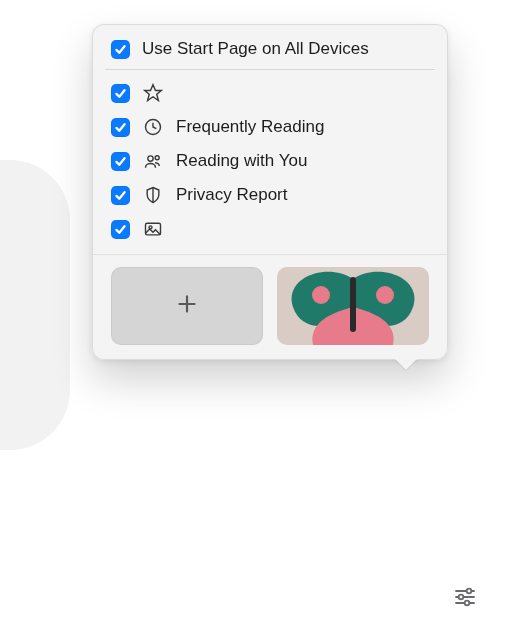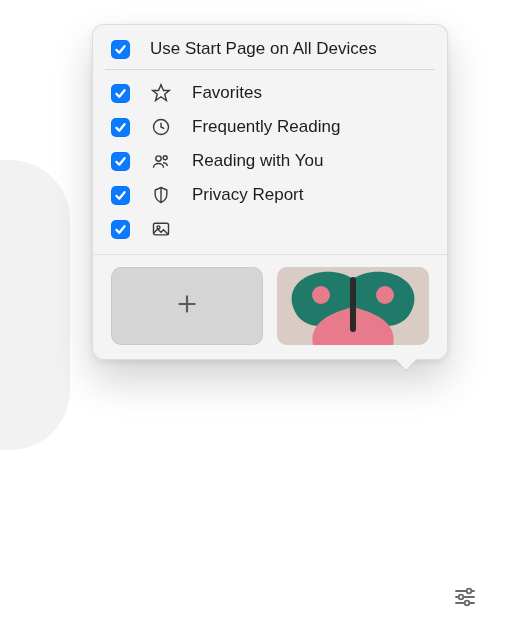--- a/index.html
+++ b/index.html
@@ -55,21 +55,21 @@
     width: 0; height: 0;
     border-left: 11px solid transparent;
     border-right: 11px solid transparent;
     border-top: 11px solid rgba(244,244,244,0.98);
     filter: drop-shadow(0 1px 0 rgba(0,0,0,0.1));
   }
 
   .row {
     display: flex;
     align-items: center;
-    gap: 20px;
+    gap: 12px;
     padding: 6px 18px;
     font-size: 17px;
     color: #1d1d1f;
   }
   .row.header { padding-top: 8px; padding-bottom: 10px; }
   .divider {
     height: 1px;
     background: rgba(0,0,0,0.12);
     margin: 0 12px 6px 12px;
   }
@@ -151,21 +151,20 @@
     <span class="checkbox">
       <svg viewBox="0 0 16 16">
           <polyline points="3,8.5 6.5,12 13,4"></polyline>
         </svg>
     </span>
     <span class="item-icon">
       <svg viewBox="0 0 24 24">
           <polygon points="12,2 15,9 22,9 16.5,13.5 18.5,21 12,16.5 5.5,21 7.5,13.5 2,9 9,9"></polygon>
         </svg>
     </span>
-    <span class="label">Favorites</span>
   </div>
 
   <div class="row">
     <span class="checkbox">
       <svg viewBox="0 0 16 16">
           <polyline points="3,8.5 6.5,12 13,4"></polyline>
         </svg>
     </span>
     <span class="item-icon">
       <svg viewBox="0 0 24 24">

